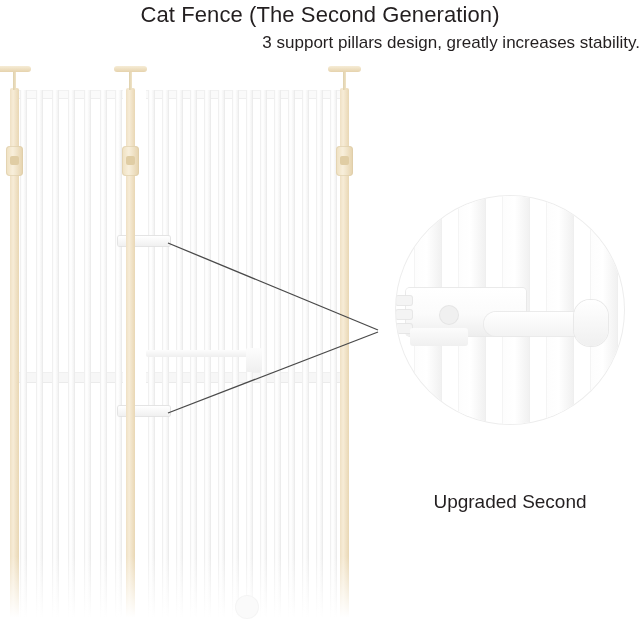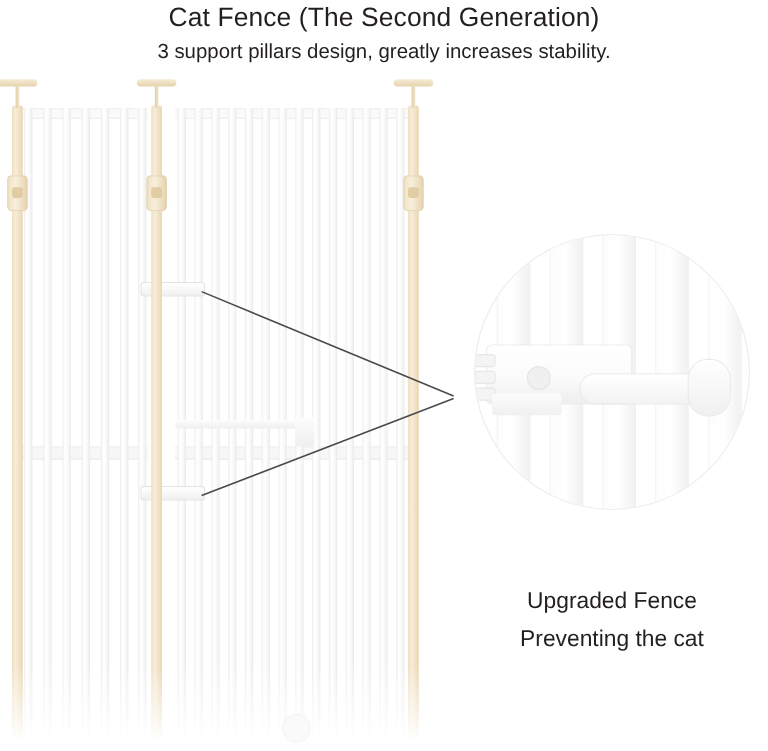--- a/index.html
+++ b/index.html
@@ -9,21 +9,21 @@
     color:#231f20;overflow:hidden;position:relative;
   }
   .stage{position:absolute;inset:0;}
 
   
   .title{
     position:absolute;left:0;top:2px;width:640px;text-align:center;
     font-size:22px;font-weight:400;letter-spacing:.1px;color:#231f20;
   }
   .subtitle{
-    position:absolute;left:0;top:33px;width:640px;text-align:center;
+    position:absolute;left:0;top:33px;width:640px;text-align:right;
     font-size:17px;font-weight:400;color:#231f20;
   }
 
   
   .caption{
     position:absolute;left:380px;top:486px;width:260px;text-align:center;
     font-size:19px;line-height:31px;color:#231f20;
   }
   .caption div{white-space:nowrap;}
 
@@ -246,17 +246,16 @@
     <div class="locktab" style="top:114px;"></div>
     <div class="locktab" style="top:128px;"></div>
     <div class="lockdial"></div>
     <div class="lockpin"></div>
     <div class="lockarm"></div>
     <div class="lockknob"></div>
     <div class="lockplate"></div>
   </div>
 
   <div class="caption">
-    <div>Upgraded Fence</div>
-    <div>Preventing the cat</div>
+    <div>Upgraded Second</div>
   </div>
 
 </div>
 
 </body></html>

